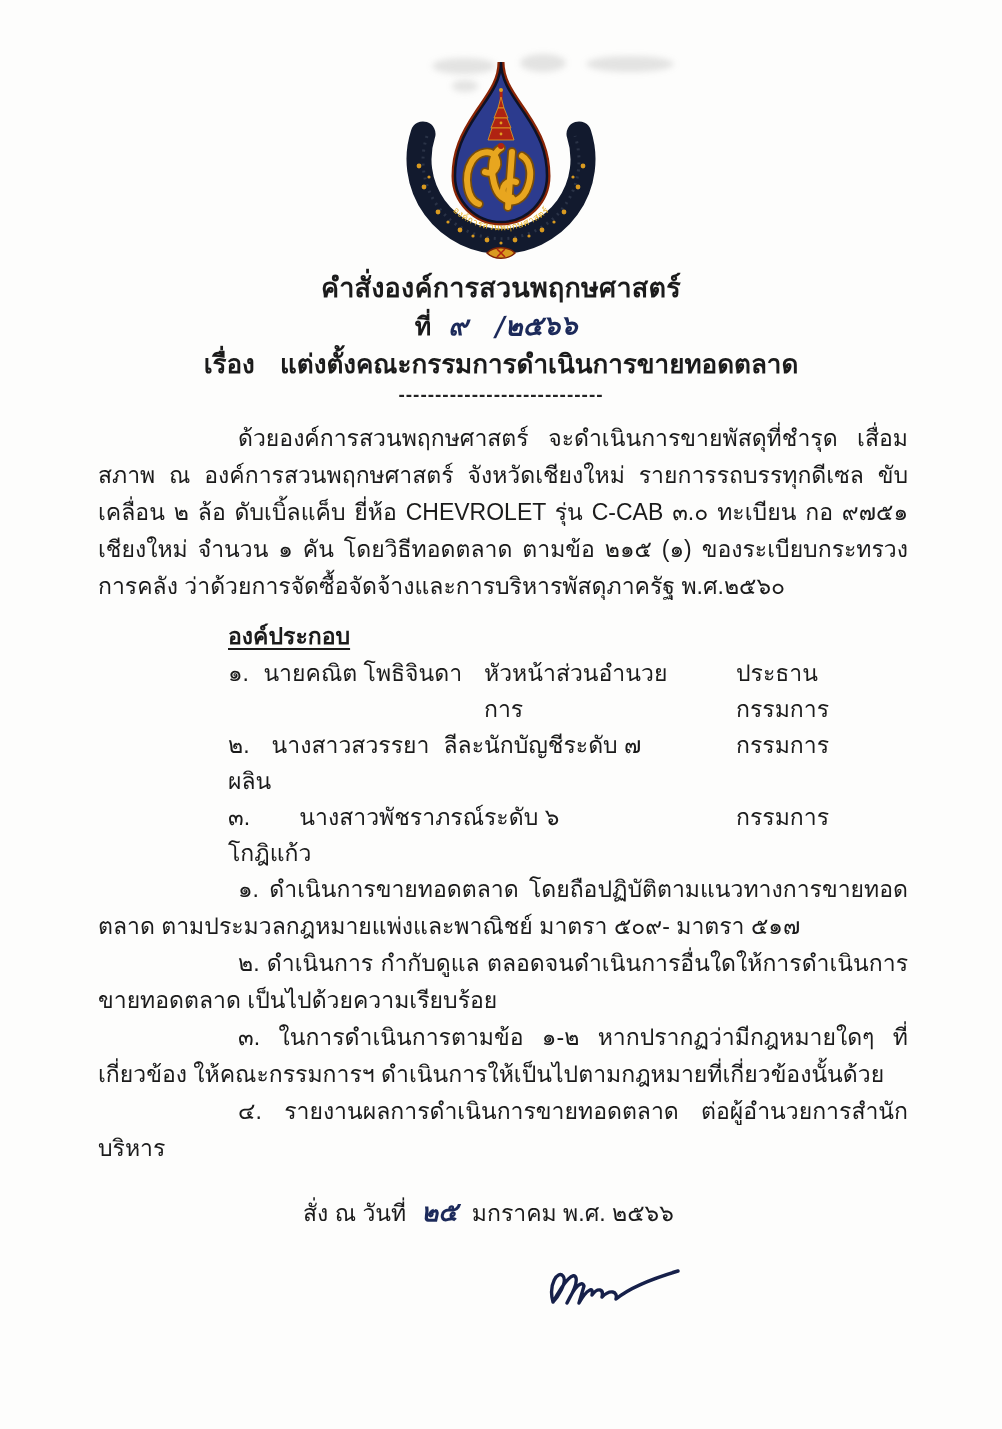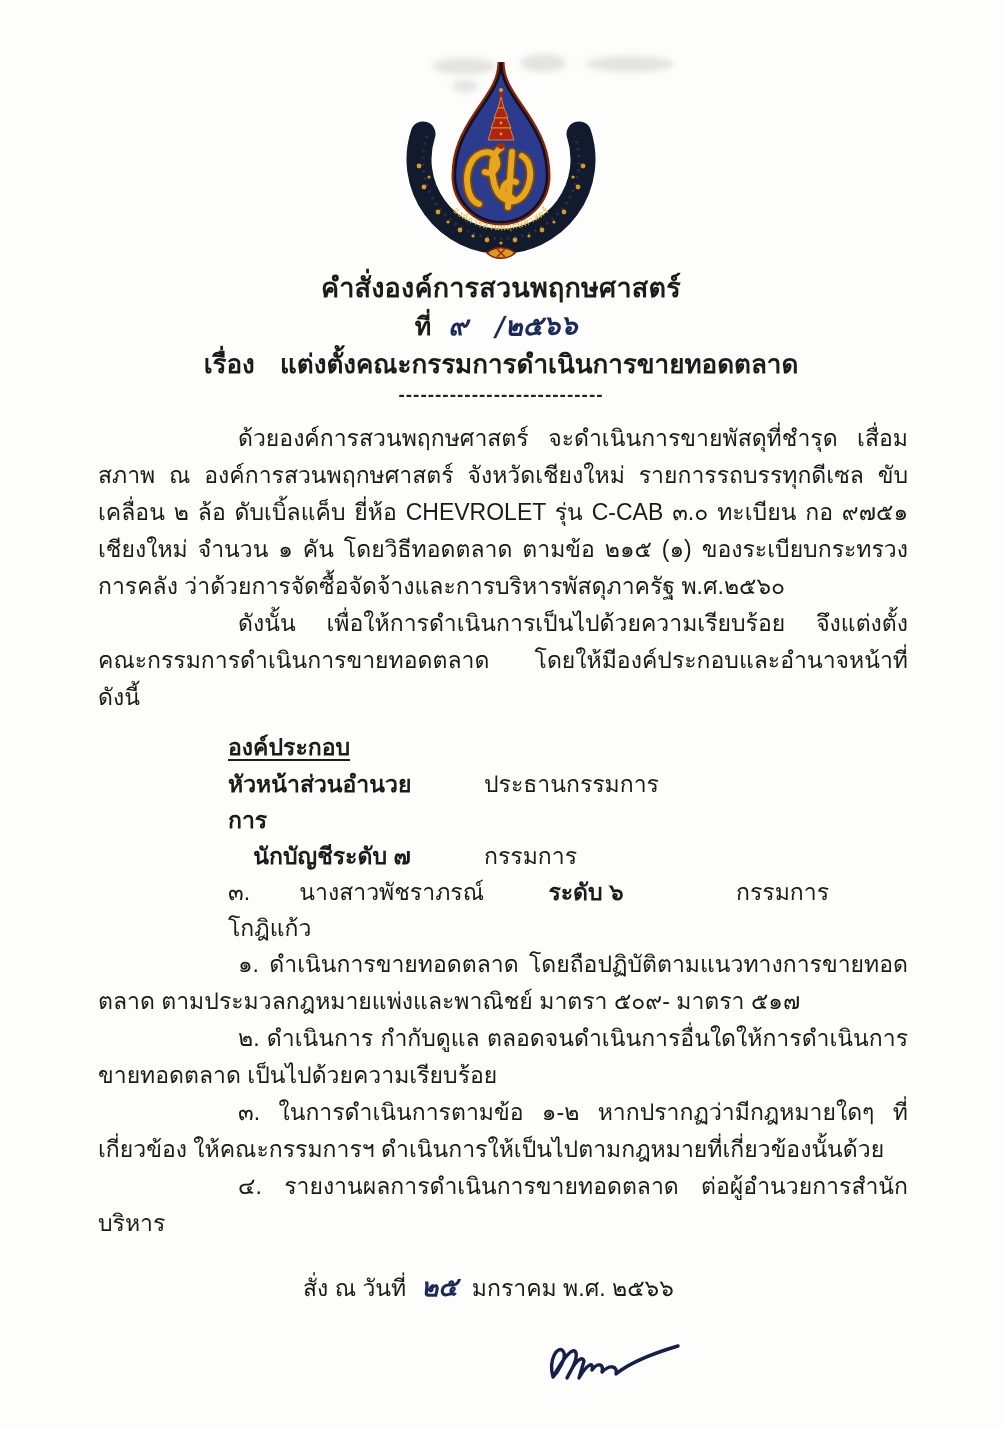--- a/index.html
+++ b/index.html
@@ -50,21 +50,21 @@
     margin-left:130px; margin-top:13px;
     font-size:23px; font-weight:bold;
     text-decoration:underline; text-underline-offset:4px;
     line-height:37px;
   }
   .m-row {
     display:grid; grid-template-columns:256px 252px 1fr;
     margin-left:130px; font-size:23px; line-height:36px;
   }
   .m-row .name-cell .no { margin-right:8px; }
-  .m-row .pos-cell { display:flex; justify-content:center; padding-right:48px;font-weight:bold; }
+  .m-row .pos-cell { display:flex; justify-content:flex-start; padding-right:48px; }
   .duty { text-indent:140px; }
 
   .order-line {
     margin:27px 94px 0 303px;
     font-size:23px; line-height:37px;
   }
   .order-line .hand { font-size:26px; padding:0 8px; }
 
   .signoff {
     margin:30px 0 0 330px; width:480px;
@@ -156,32 +156,39 @@
     </div>
     <div class="subject">
       <span class="lbl">เรื่อง</span>
       <span>แต่งตั้งคณะกรรมการดำเนินการขายทอดตลาด</span>
     </div>
     <div class="divider">----------------------------</div>
   </div>
 
   <div class="body-text">
     <p>ด้วยองค์การสวนพฤกษศาสตร์ จะดำเนินการขายพัสดุที่ชำรุด เสื่อมสภาพ ณ องค์การสวนพฤกษศาสตร์ จังหวัดเชียงใหม่ รายการรถบรรทุกดีเซล ขับเคลื่อน ๒ ล้อ ดับเบิ้ลแค็บ ยี่ห้อ CHEVROLET รุ่น C-CAB ๓.๐ ทะเบียน กอ ๙๗๕๑ เชียงใหม่ จำนวน ๑ คัน โดยวิธีทอดตลาด ตามข้อ ๒๑๕ (๑) ของระเบียบกระทรวงการคลัง ว่าด้วยการจัดซื้อจัดจ้างและการบริหารพัสดุภาครัฐ พ.ศ.๒๕๖๐</p>
-    <p>ดังนั้น เพื่อให้การดำเนินการเป็นไปด้วยความเรียบร้อย จึงแต่งตั้งคณะกรรมการดำเนินการขายทอดตลาด โดยให้มีองค์ประกอบและอำนาจหน้าที่ ดังนี้</p>
 
     <div class="section-heading">องค์ประกอบ</div>
 
     <div class="m-row">
+      <span class="name-cell">
+        <span class="no">๑.</span>
+        <span>นายคณิต โพธิจินดา</span>
+      </span>
       <span class="pos-cell">
         <span>หัวหน้าส่วนอำนวยการ</span>
         <span></span>
       </span>
       <span>ประธานกรรมการ</span>
     </div>
     <div class="m-row">
+      <span class="name-cell">
+        <span class="no">๒.</span>
+        <span>นางสาวสวรรยา ลีละผลิน</span>
+      </span>
       <span class="pos-cell">
         <span>นักบัญชี</span>
         <span>ระดับ ๗</span>
       </span>
       <span>กรรมการ</span>
     </div>
     <div class="m-row">
       <span class="name-cell">
         <span class="no">๓.</span>
         <span>นางสาวพัชราภรณ์ โกฎิแก้ว</span>

